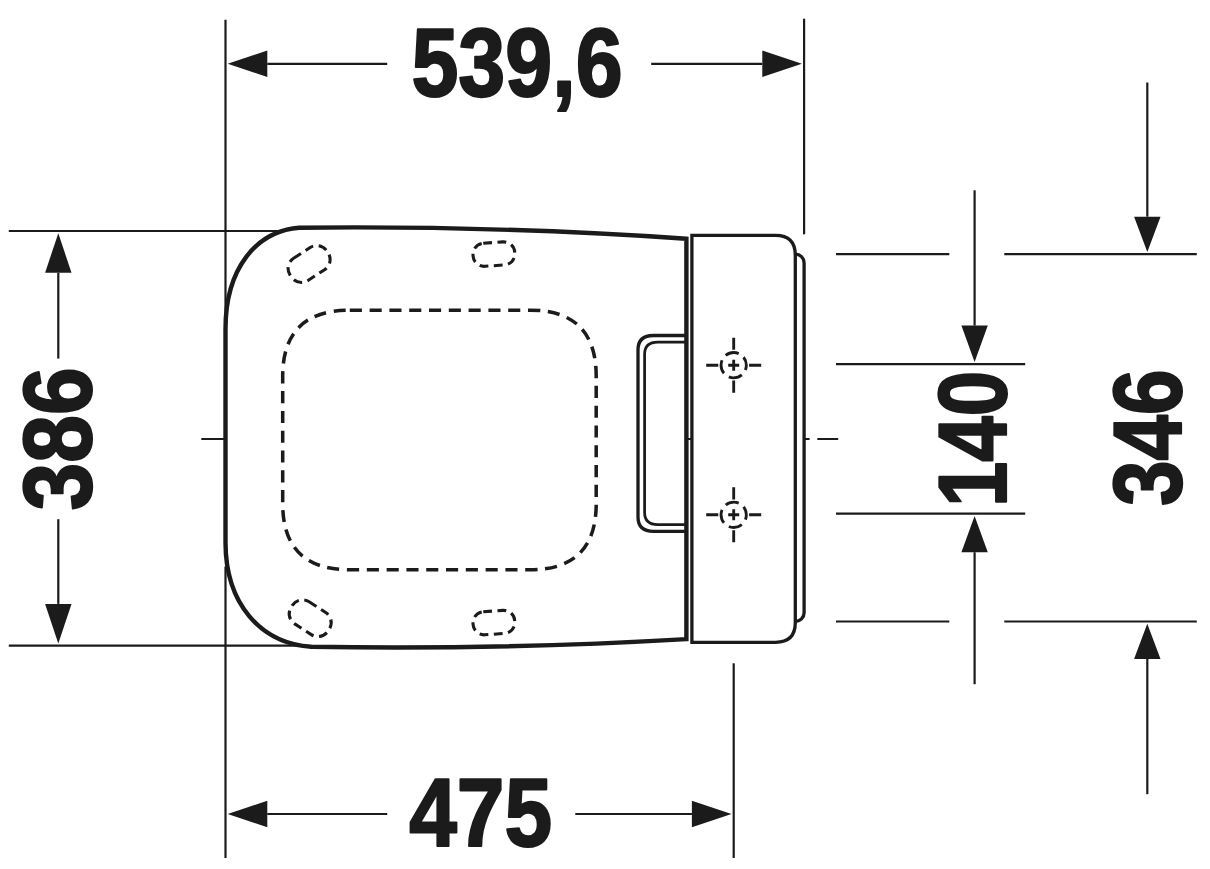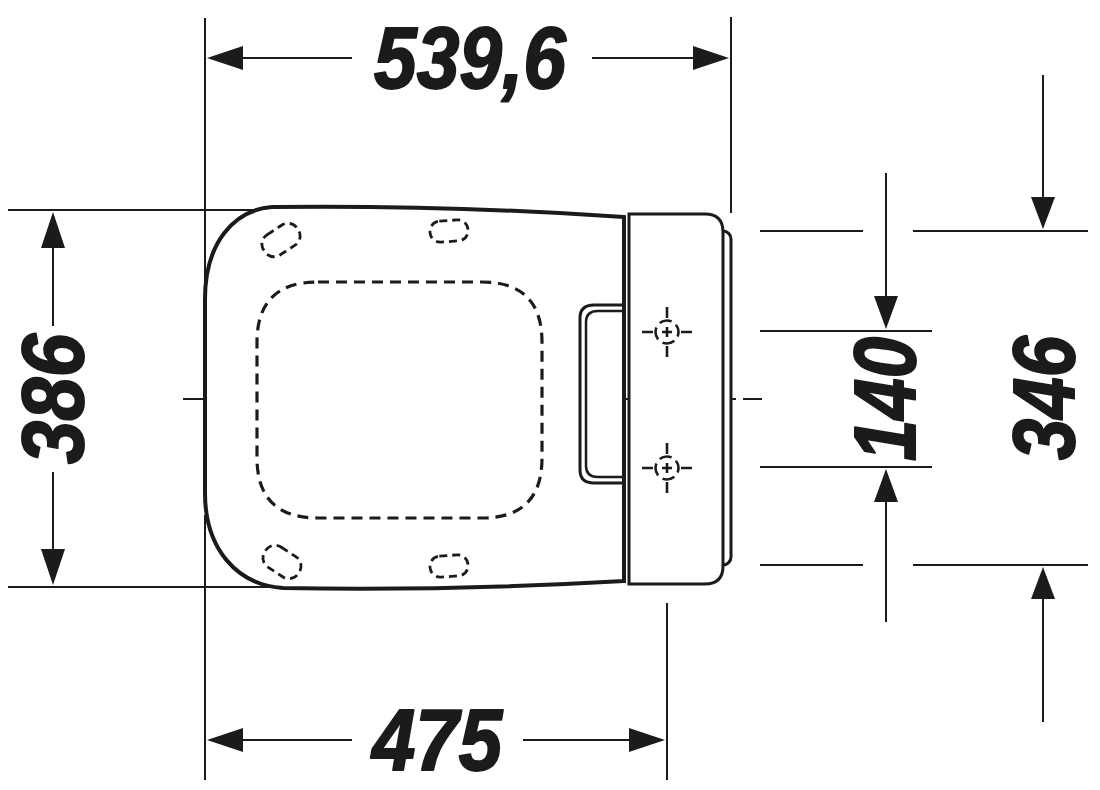--- a/index.html
+++ b/index.html
@@ -1,17 +1,17 @@
 <!DOCTYPE html>
 <html style="--ink: #1b1b1b; --bg: #ffffff;"><head>
 <meta charset="utf-8">
 <style>
   :root { --ink:#1b1b1b; --bg:#ffffff; }
   html,body { margin:0; padding:0; background:var(--bg); }
-  .stage { width:1100px; height:790px; position:relative; background:var(--bg);font-style:italic; }
+  .stage { width:1100px; height:790px; position:relative; background:var(--bg); }
   svg { display:block; }
   .thin   { stroke:var(--ink); stroke-width:2;   fill:none; }
   .hair   { stroke:var(--ink); stroke-width:1.8; fill:none; }
   .thick  { stroke:var(--ink); stroke-width:4;   fill:var(--bg); }
   .mid    { stroke:var(--ink); stroke-width:3;   fill:var(--bg); }
   .midline{ stroke:var(--ink); stroke-width:3;   fill:none; }
   .inline { stroke:var(--ink); stroke-width:2.5; fill:none; }
   .dash   { stroke:var(--ink); stroke-width:3.2; fill:none; stroke-dasharray:11 7; }
   .bumper { stroke:var(--ink); stroke-width:2.8; fill:none; stroke-dasharray:8 5; }
   .cross  { stroke:var(--ink); stroke-width:2.6; fill:none; }

